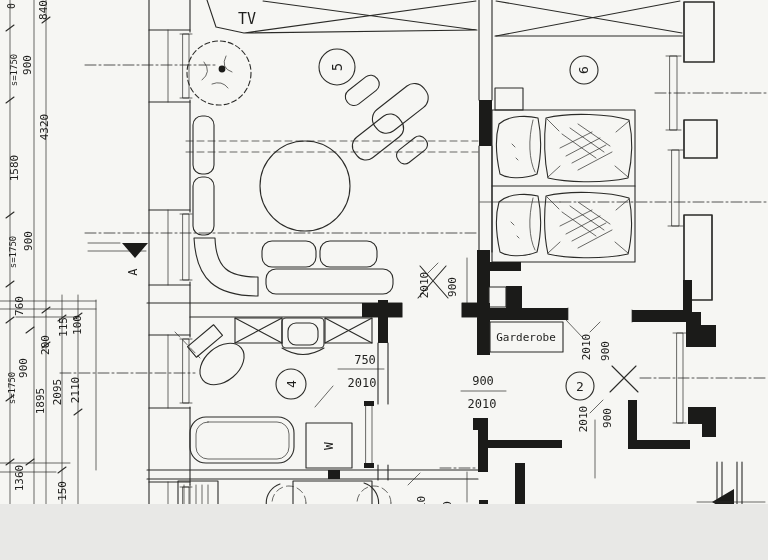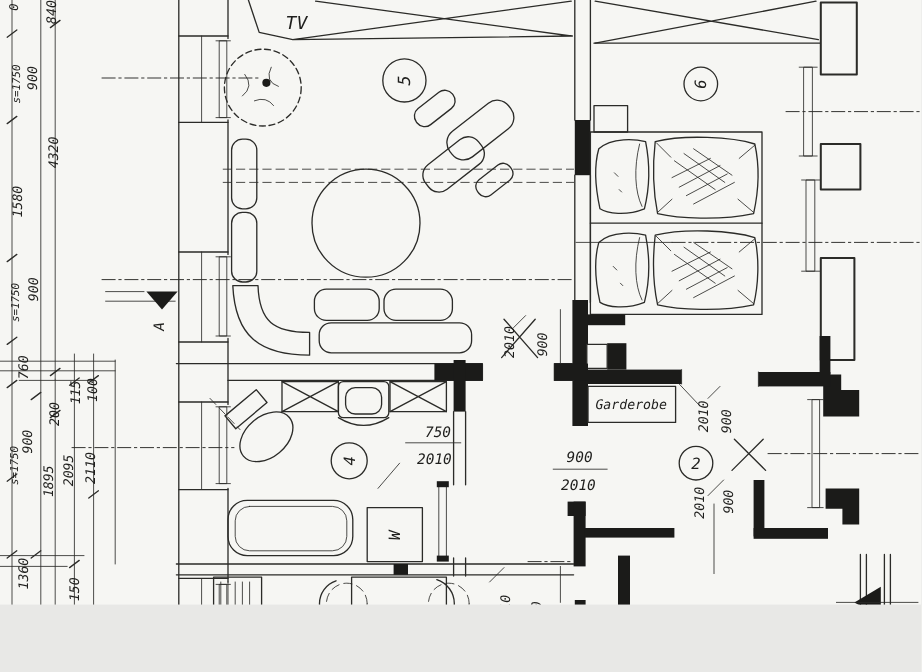--- a/index.html
+++ b/index.html
@@ -1,17 +1,17 @@
 <!DOCTYPE html>
 <html><head>
 <meta charset="utf-8">
 <style>
   html,body{margin:0;padding:0;background:#e8e8e6;}
   .stage{width:768px;height:504px;background:#f6f6f3;position:relative;overflow:hidden;
-         font-family:"DejaVu Sans Mono",monospace;font-style:italic;}
+         font-family:"DejaVu Sans Mono",monospace;}
   svg{display:block}
   svg *{vector-effect:non-scaling-stroke;}
   .ln{fill:none;stroke:#2b2b28;stroke-width:1.1;stroke-linecap:round;stroke-linejoin:round;}
   .w2{stroke-width:1.7;}
   .thin{stroke-width:.7;}
   .dsh{stroke-dasharray:7 4;}
   .dd{stroke-dasharray:11 3 2 3;stroke-width:.8;}
   .blk{fill:#1b1b19;stroke:none;}
   .wf{fill:#f6f6f3;}
   .txt{font-family:"DejaVu Sans Mono",monospace;fill:#1f1f1d;stroke:none;}

